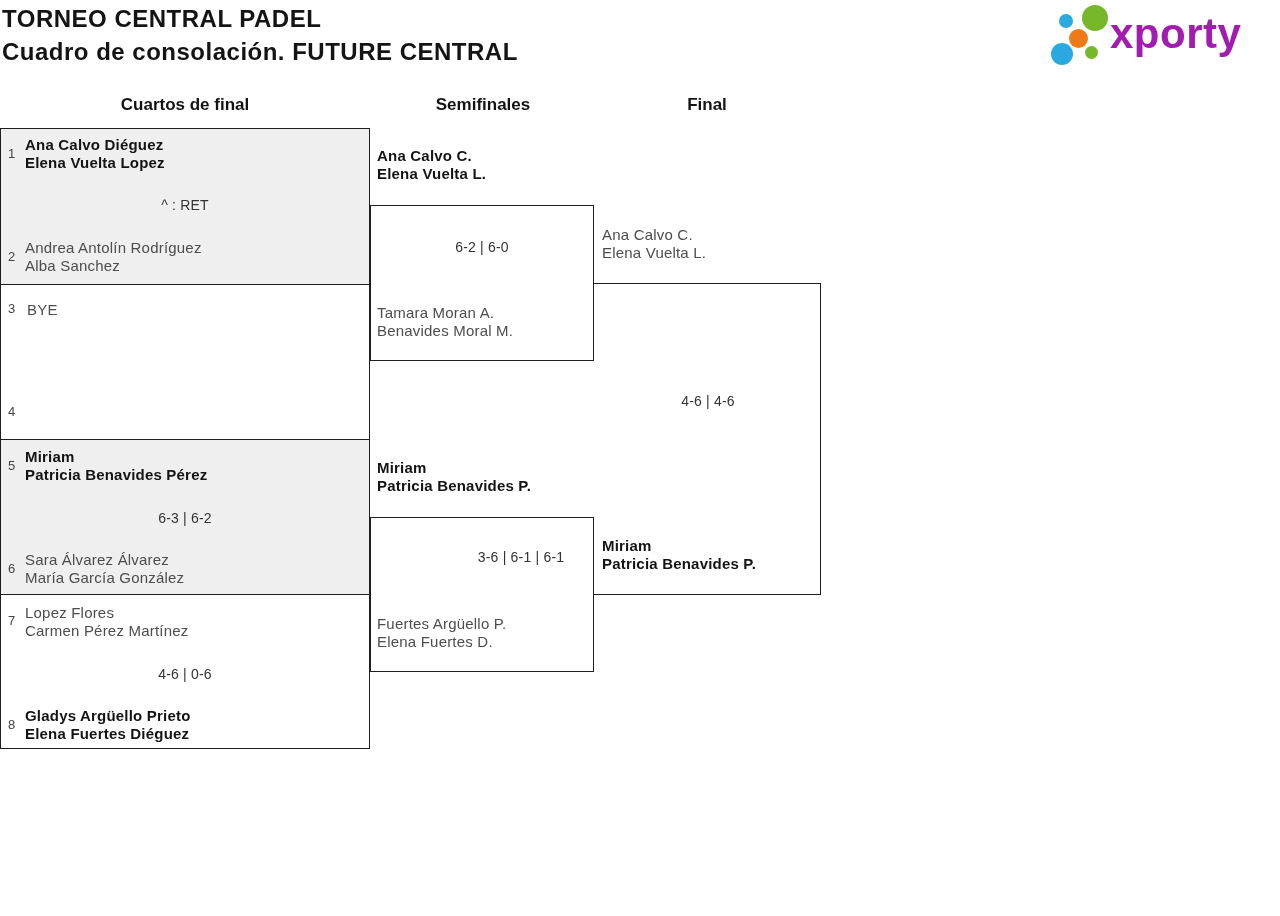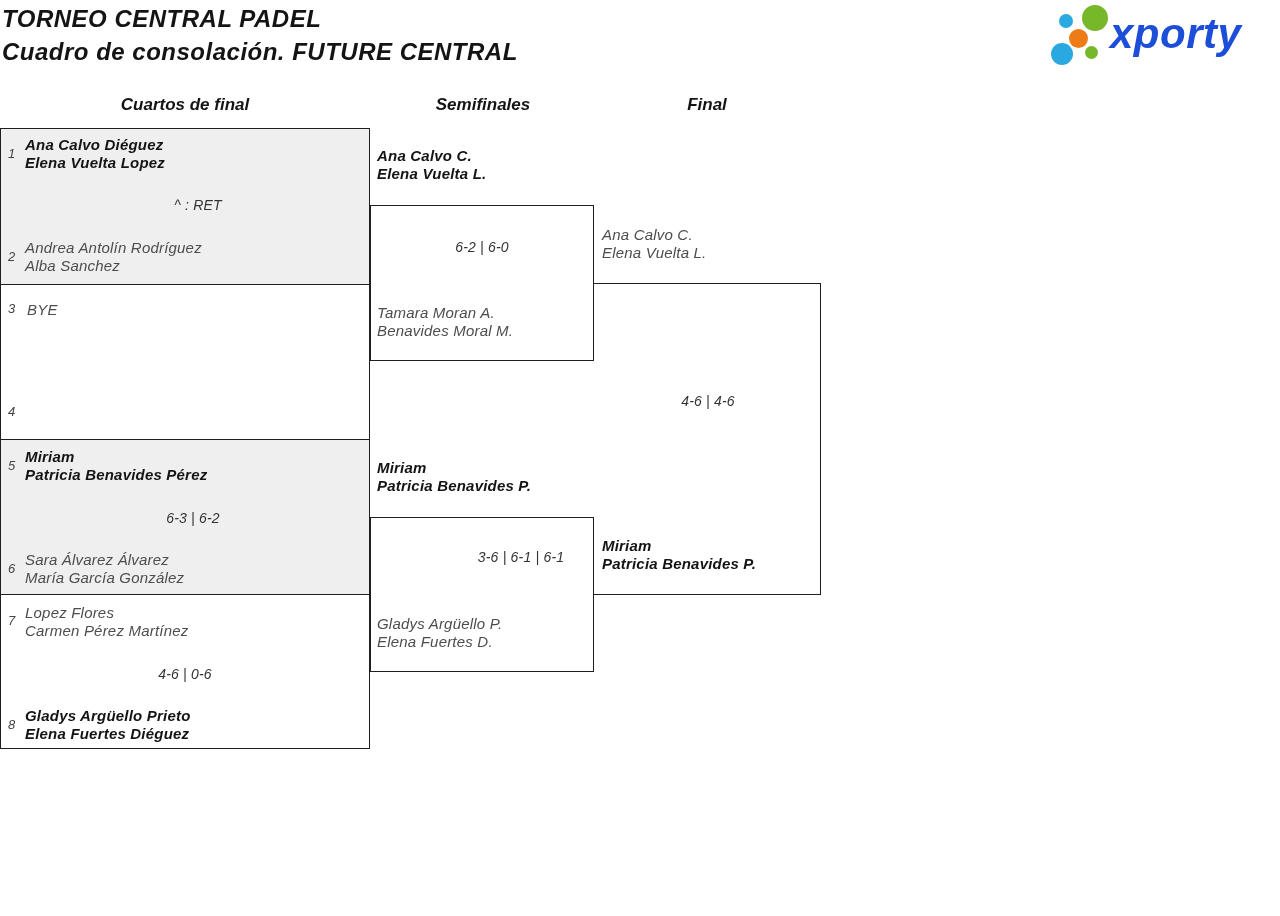--- a/index.html
+++ b/index.html
@@ -1,29 +1,29 @@
 <!DOCTYPE html>
 <html><head>
 <meta charset="utf-8">
 <style>
   html,body { margin:0; padding:0; background:#ffffff; }
   #canvas {
     position:relative; width:1280px; height:916px; background:#ffffff;
-    font-family:"Liberation Sans", sans-serif; overflow:hidden;font-style:italic;
+    font-family:"Liberation Sans", sans-serif; overflow:hidden;
   }
   .abs { position:absolute; }
 
   
   .title-block { left:2px; top:2px; color:#141414; }
   .title-line { font-size:24px; font-weight:700; line-height:33px; letter-spacing:0.5px; white-space:nowrap; }
 
   
   .dot { position:absolute; border-radius:50%; }
   .logo-wordmark { position:absolute; left:1110px; top:13px; font-size:42px; font-weight:700;
-                   letter-spacing:0.5px; color:#1d4ed8; line-height:1; }
+                   letter-spacing:0.5px; color:#a21caf; line-height:1; }
 
   
   .round-header { position:absolute; top:95px; width:200px; text-align:center;
                   font-size:17px; font-weight:700; color:#141414; white-space:nowrap; }
 
   
   .qf-grid { left:0; top:128px; width:370px; height:621px; border:1px solid #1f1f1f; box-sizing:border-box; }
   .qf-shade { position:absolute; left:0; width:100%; background:#efefef; }
   .qf-divider { position:absolute; left:0; width:100%; height:1px; background:#1f1f1f; }
   .sf-box { border:1px solid #1f1f1f; box-sizing:border-box; background:transparent; }
@@ -70,39 +70,39 @@
   <div class="abs sf-box" style="left:370px; top:205px; width:224px; height:156px;"></div>
   <div class="abs sf-box" style="left:370px; top:517px; width:224px; height:155px;"></div>
 
   <div class="abs final-box" style="left:594px; top:283px; width:227px; height:312px;"></div>
 
   <div class="seed" style="left:8px; top:146px;">1</div>
   <div class="team winner" style="left:25px; top:136px;">
     <div>Ana Calvo Diéguez</div>
     <div>Elena Vuelta Lopez</div>
   </div>
-  <div class="score" style="left:0; width:370px; top:197px;margin-left:13px;">^ : RET</div>
+  <div class="score" style="left:0; width:370px; top:197px;">^ : RET</div>
   <div class="seed" style="left:8px; top:249px;">2</div>
   <div class="team" style="left:25px; top:239px;">
     <div>Andrea Antolín Rodríguez</div>
     <div>Alba Sanchez</div>
   </div>
 
   <div class="seed" style="left:8px; top:301px;">3</div>
   <div class="team" style="left:27px; top:301px;">
     <div>BYE</div>
   </div>
   <div class="seed" style="left:8px; top:404px;">4</div>
 
   <div class="seed" style="left:8px; top:458px;">5</div>
   <div class="team winner" style="left:25px; top:448px;">
     <div>Miriam</div>
     <div>Patricia Benavides Pérez</div>
   </div>
-  <div class="score" style="left:0; width:370px; top:510px;margin-left:8px;">6-3 | 6-2</div>
+  <div class="score" style="left:0; width:370px; top:510px;">6-3 | 6-2</div>
   <div class="seed" style="left:8px; top:561px;">6</div>
   <div class="team" style="left:25px; top:551px;">
     <div>Sara Álvarez Álvarez</div>
     <div>María García González</div>
   </div>
 
   <div class="seed" style="left:8px; top:613px;">7</div>
   <div class="team" style="left:25px; top:604px;">
     <div>Lopez Flores</div>
     <div>Carmen Pérez Martínez</div>
@@ -123,21 +123,21 @@
     <div>Tamara Moran A.</div>
     <div>Benavides Moral M.</div>
   </div>
 
   <div class="team winner" style="left:377px; top:459px;">
     <div>Miriam</div>
     <div>Patricia Benavides P.</div>
   </div>
   <div class="score" style="left:370px; width:224px; top:549px;padding-left:39px;">3-6 | 6-1 | 6-1</div>
   <div class="team" style="left:377px; top:615px;">
-    <div>Gladys Argüello P.</div>
+    <div>Fuertes Argüello P.</div>
     <div>Elena Fuertes D.</div>
   </div>
 
   <div class="team" style="left:602px; top:226px;">
     <div>Ana Calvo C.</div>
     <div>Elena Vuelta L.</div>
   </div>
   <div class="score" style="left:595px; width:226px; top:393px;">4-6 | 4-6</div>
   <div class="team winner" style="left:602px; top:537px;">
     <div>Miriam</div>

